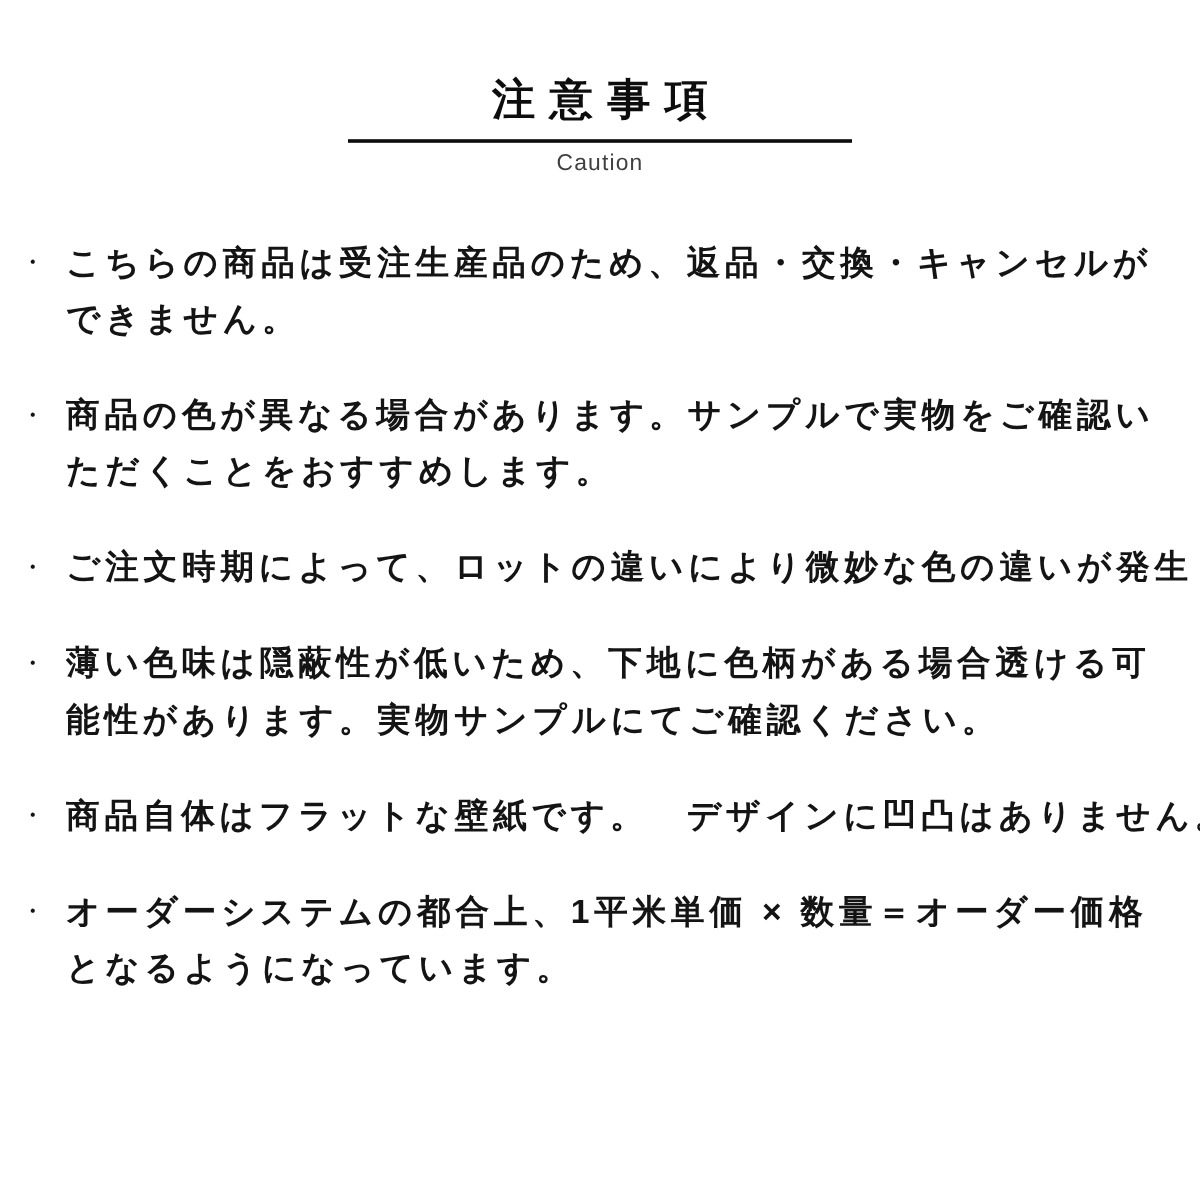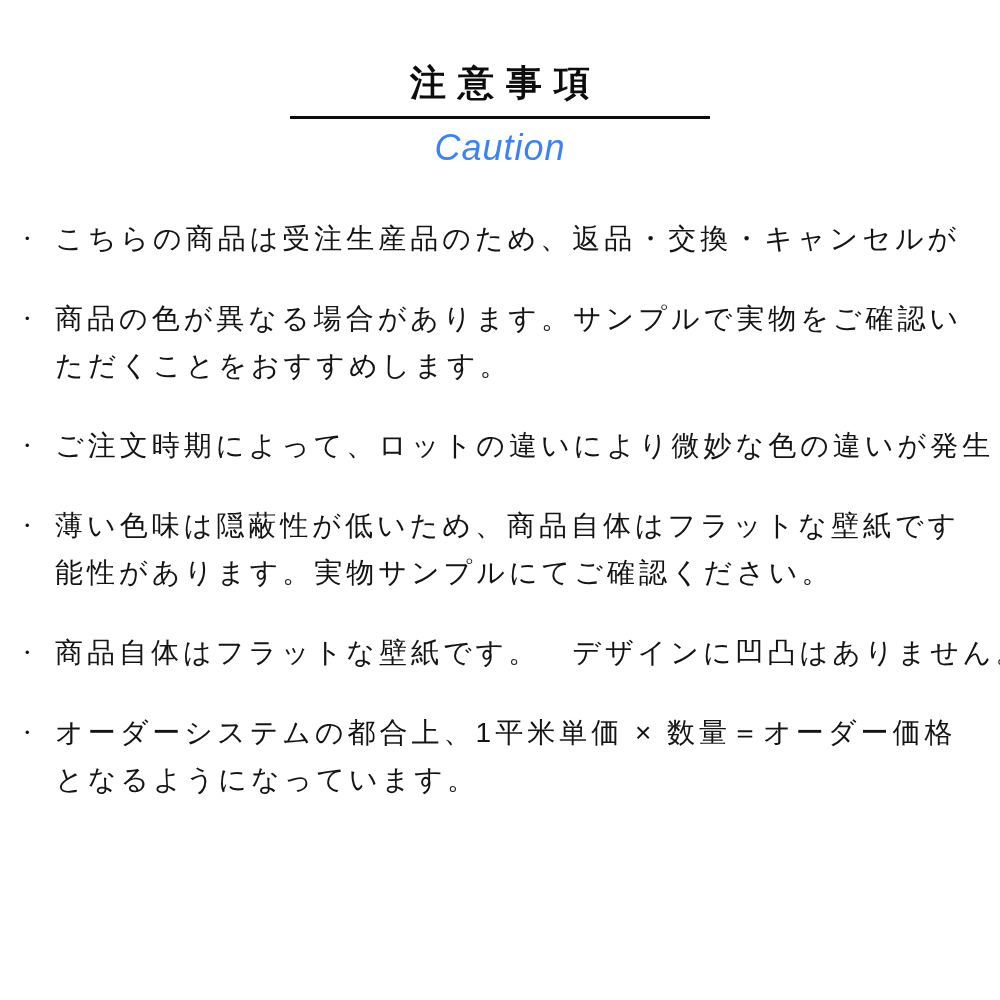--- a/index.html
+++ b/index.html
@@ -34,26 +34,25 @@
     white-space: nowrap;
   }
   .title-underline {
     width: 420px;
     height: 3px;
     background: #0d0d0d;
     margin: 11px auto 7px auto;
   }
   .subtitle {
     margin: 0;
-    font-size: 36px;
+    font-size: 19px;
     line-height: 1.2;
-    font-style: italic;
     font-weight: 500;
     letter-spacing: 1px;
-    color: #3b82f6;
+    color: #404040;
   }
   .notes {
     margin-top: 46px;
     padding: 0 20px 0 14px;
   }
   .note {
     display: flex;
     align-items: flex-start;
     font-size: 28px;
     line-height: 47px;
@@ -67,20 +66,21 @@
     flex: 0 0 41px;
     width: 41px;
     font-size: 22px;
     line-height: 47px;
     text-align: left;
     padding-left: 2px;
     box-sizing: border-box;
   }
   .note-lines {
     flex: 1 1 auto;
+    font-weight: bold;
   }
   .line {
     white-space: nowrap;
   }
 </style>
 </head>
 <body>
 
 <div class="page">
 
@@ -89,20 +89,21 @@
     <div class="title-underline"></div>
     <p class="subtitle">Caution</p>
   </div>
 
   <div class="notes">
 
     <div class="note">
       <span class="bullet">・</span>
       <div class="note-lines">
         <div class="line">こちらの商品は受注生産品のため、返品・交換・キャンセルが</div>
+        <div class="line">できません。</div>
       </div>
     </div>
 
     <div class="note">
       <span class="bullet">・</span>
       <div class="note-lines">
         <div class="line">商品の色が異なる場合があります。サンプルで実物をご確認い</div>
         <div class="line">ただくことをおすすめします。</div>
       </div>
     </div>
@@ -110,21 +111,21 @@
     <div class="note">
       <span class="bullet">・</span>
       <div class="note-lines">
         <div class="line">ご注文時期によって、ロットの違いにより微妙な色の違いが発生</div>
       </div>
     </div>
 
     <div class="note">
       <span class="bullet">・</span>
       <div class="note-lines">
-        <div class="line">薄い色味は隠蔽性が低いため、商品自体はフラットな壁紙です</div>
+        <div class="line">薄い色味は隠蔽性が低いため、下地に色柄がある場合透ける可</div>
         <div class="line">能性があります。実物サンプルにてご確認ください。</div>
       </div>
     </div>
 
     <div class="note">
       <span class="bullet">・</span>
       <div class="note-lines">
         <div class="line">商品自体はフラットな壁紙です。　デザインに凹凸はありません。</div>
       </div>
     </div>

